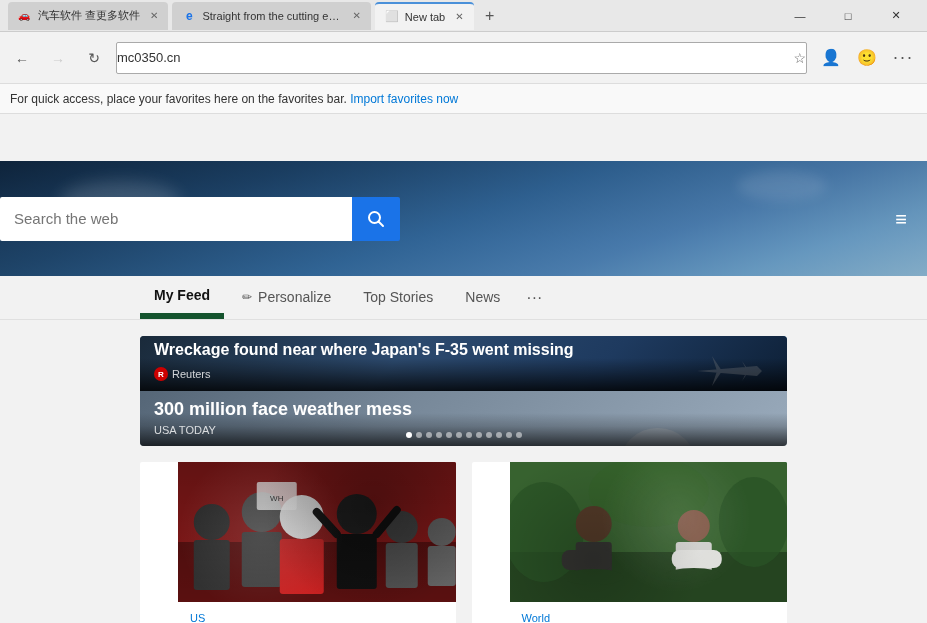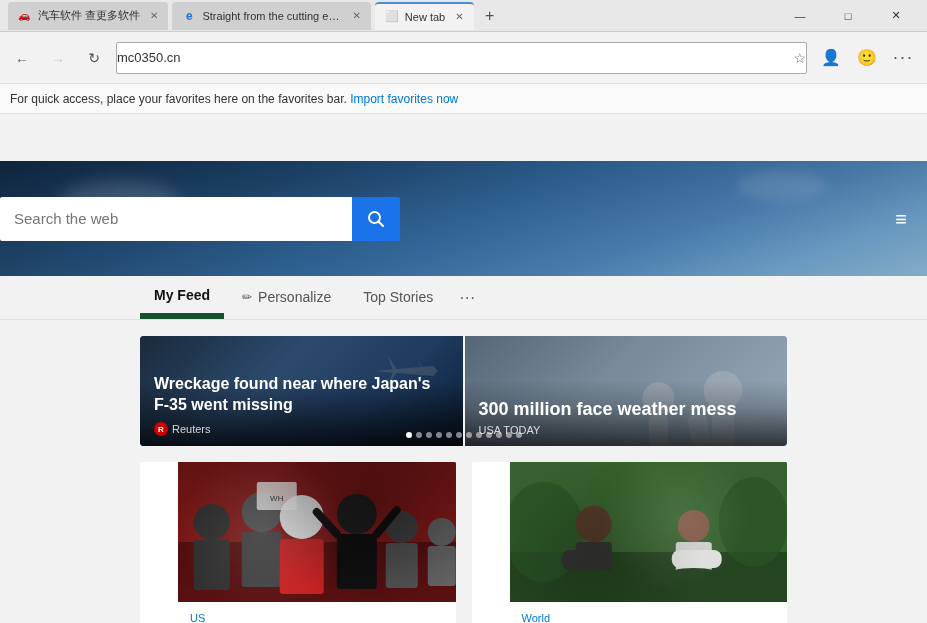--- a/index.html
+++ b/index.html
@@ -274,20 +274,21 @@
     
     .featured-row {
       display: flex;
       gap: 0;
       width: 100%;
       height: 110px;
       margin-bottom: 16px;
       border-radius: 4px;
       overflow: hidden;
       position: relative;
+      flex-direction: column;
     }
     .featured-card {
       flex: 1;
       position: relative;
       overflow: hidden;
     }
     .featured-card-left {
       background: linear-gradient(135deg, #2c3e50, #34495e, #2980b9);
     }
     .featured-card-right {
@@ -502,20 +503,23 @@
     <div class="feed-tab active">
       <span>My Feed</span>
     </div>
     <div class="feed-tab">
       <span class="pencil-icon">✏</span>
       <span>Personalize</span>
     </div>
     <div class="feed-tab">
       <span>Top Stories</span>
     </div>
+    <div class="feed-tab">
+      <span>News</span>
+    </div>
     <div class="feed-more">···</div>
   </div>
 
   <div class="feed-content">
 
     <div class="featured-row">
 
       <div class="featured-card featured-card-left">
         <div style="position:absolute;inset:0;background:linear-gradient(135deg,#1a2a3a 0%,#2c4a6e 40%,#1e3a5f 70%,#0d1f35 100%);"></div>
 

